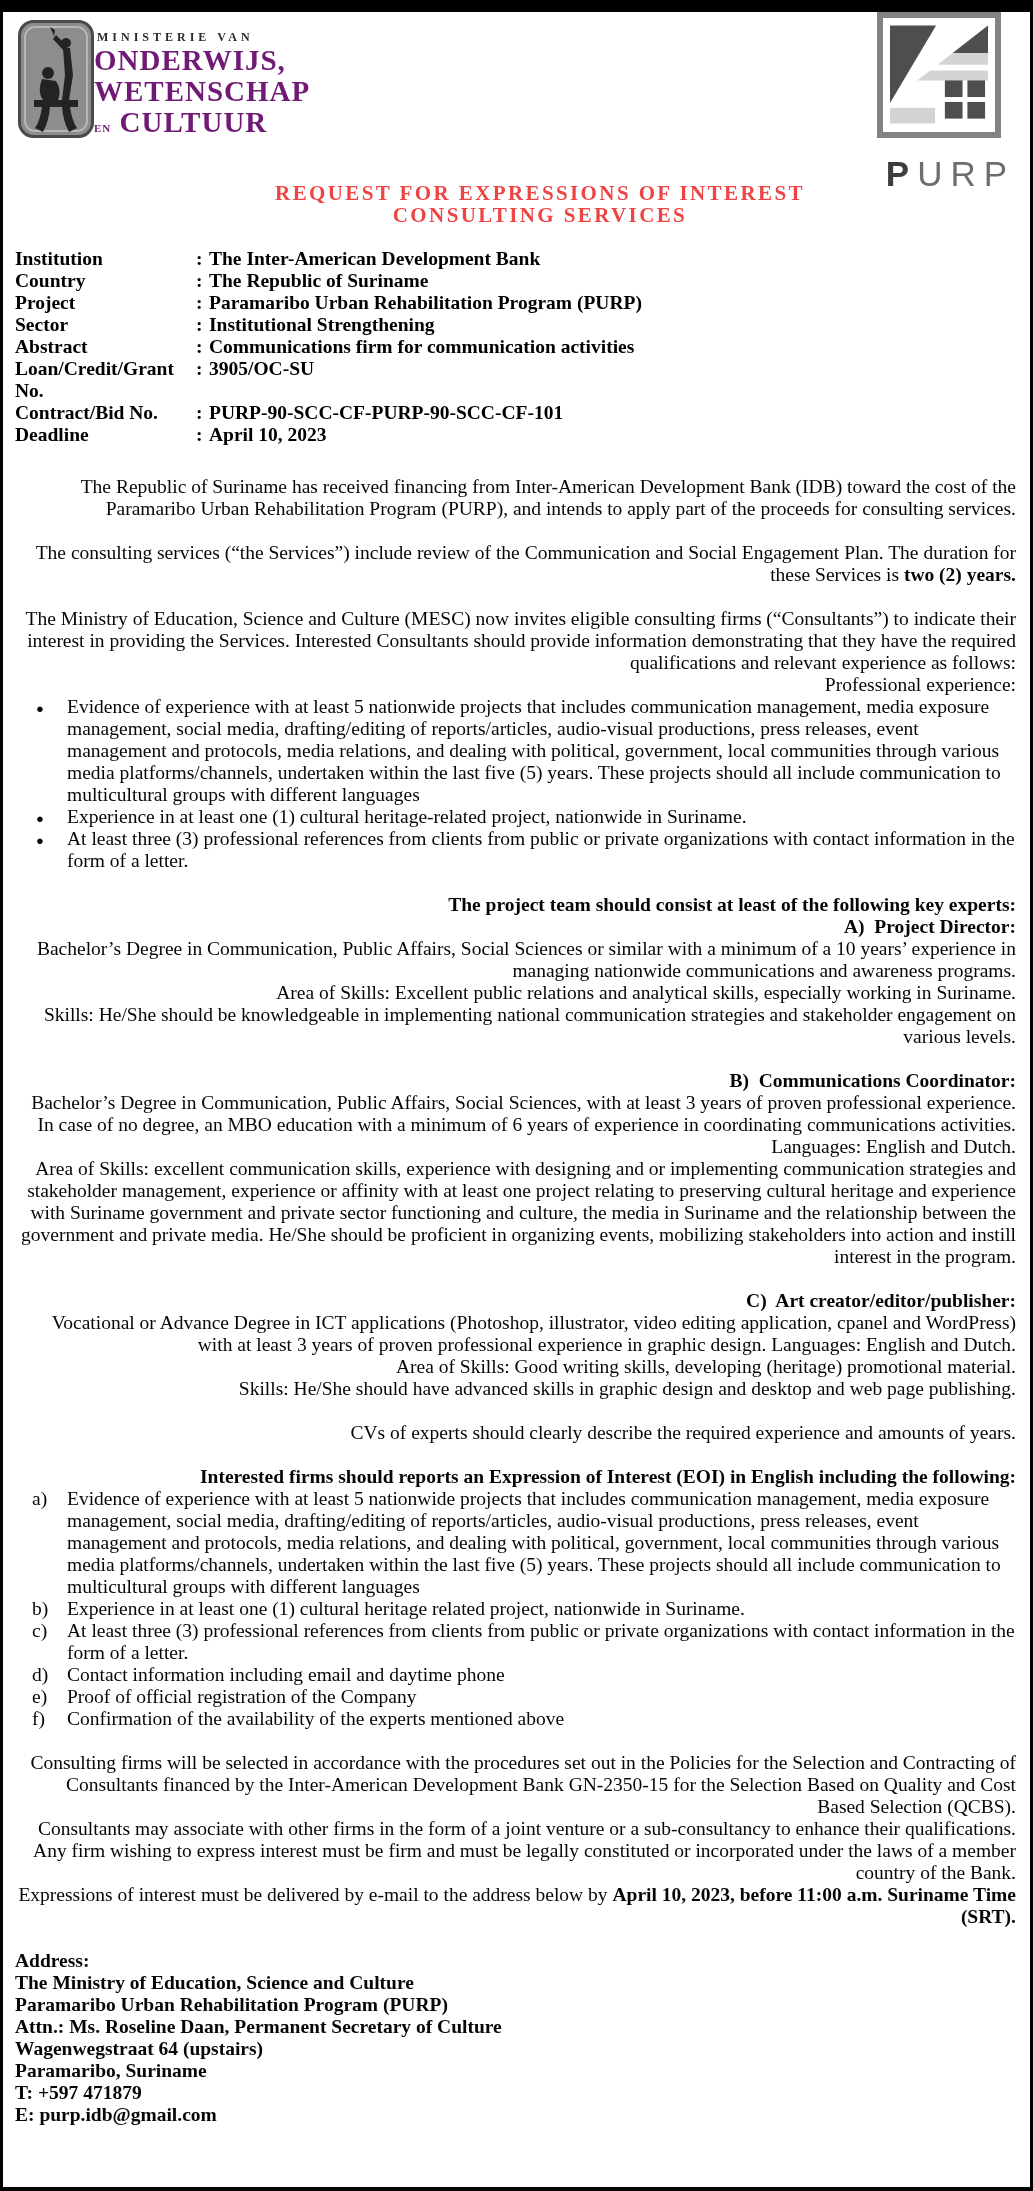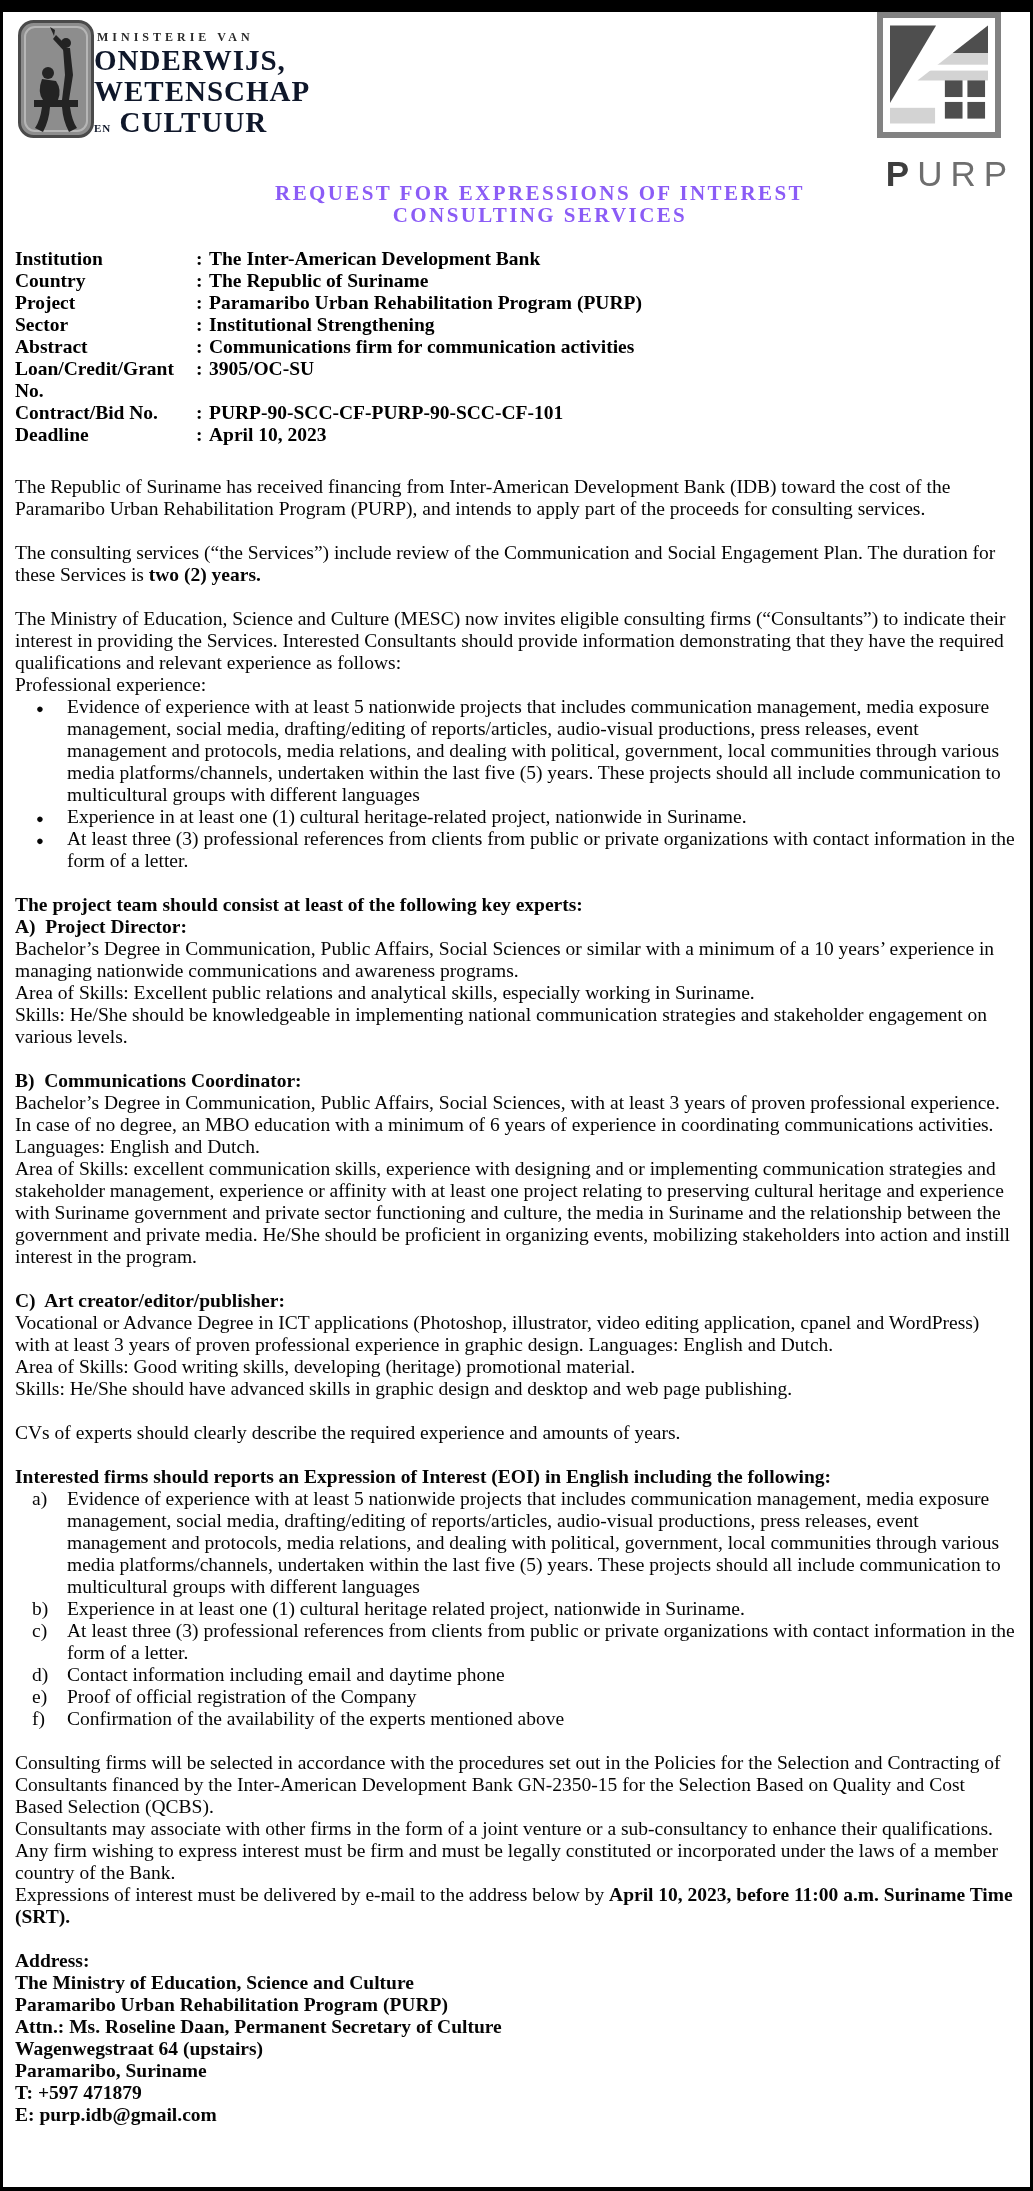--- a/index.html
+++ b/index.html
@@ -14,39 +14,39 @@
     font-family:"Liberation Serif", serif;
     overflow:hidden;
     position:relative;
   }
   
   .header{position:relative;height:158px;}
   .ministry{position:absolute;left:15px;top:8px;display:flex;gap:0;}
   .emblem{display:block;width:76px;height:118px;}
   .mtext{padding-top:10px;color:#161616;}
   .m-pre{font-size:12px;font-weight:bold;letter-spacing:4px;color:#2a2a2a;margin-left:3px;}
-  .m-big{font-size:29px;font-weight:bold;line-height:31px;letter-spacing:1px;color:#0f172a;}
+  .m-big{font-size:29px;font-weight:bold;line-height:31px;letter-spacing:1px;color:#701a75;}
   .m-en{font-size:11px;font-weight:bold;letter-spacing:1px;}
   .purp{position:absolute;right:14px;top:0;width:139px;text-align:center;}
   .purp-box{box-sizing:border-box;width:124px;height:126px;border:6px solid #828282;background:#fff;padding:7px;}
   .purp-box svg{display:block;width:98px;height:99px;}
   .purp-word{margin-top:18px;font-family:"Liberation Sans",sans-serif;font-size:35px;line-height:35px;letter-spacing:8px;margin-right:-8px;color:#6e6e6e;}
   .purp-word .p1{font-weight:bold;color:#3e3e3e;}
   
-  .title{margin-top:12px;text-align:center;font-weight:bold;font-size:21px;line-height:22px;letter-spacing:2.4px;color:#8b5cf6;padding-left:47px;}
+  .title{margin-top:12px;text-align:center;font-weight:bold;font-size:21px;line-height:22px;letter-spacing:2.4px;color:#ef4444;padding-left:47px;}
   
   .details{margin:22px 10px 0 12px;font-weight:bold;font-size:19.5px;line-height:22px;}
   .drow{display:flex;}
   .dl{width:181px;flex:none;}
   .dc{width:13px;flex:none;}
   .dv{flex:1;}
   
   .body{margin:8px 14px 0 12px;font-size:19.5px;line-height:22px;color:#060606;}
   .gap{height:22px;}
-  .para{margin:0;}
+  .para{margin:0;text-align:right;}
   .b{font-weight:bold;}
   .bullet{position:relative;padding-left:52px;}
   .bullet::before{content:"●";position:absolute;left:21px;top:2px;font-size:13px;}
   .alpha{position:relative;padding-left:52px;}
   .amark{position:absolute;left:17px;}
   .addr{font-weight:bold;}
 </style>
 </head>
 <body>
 

